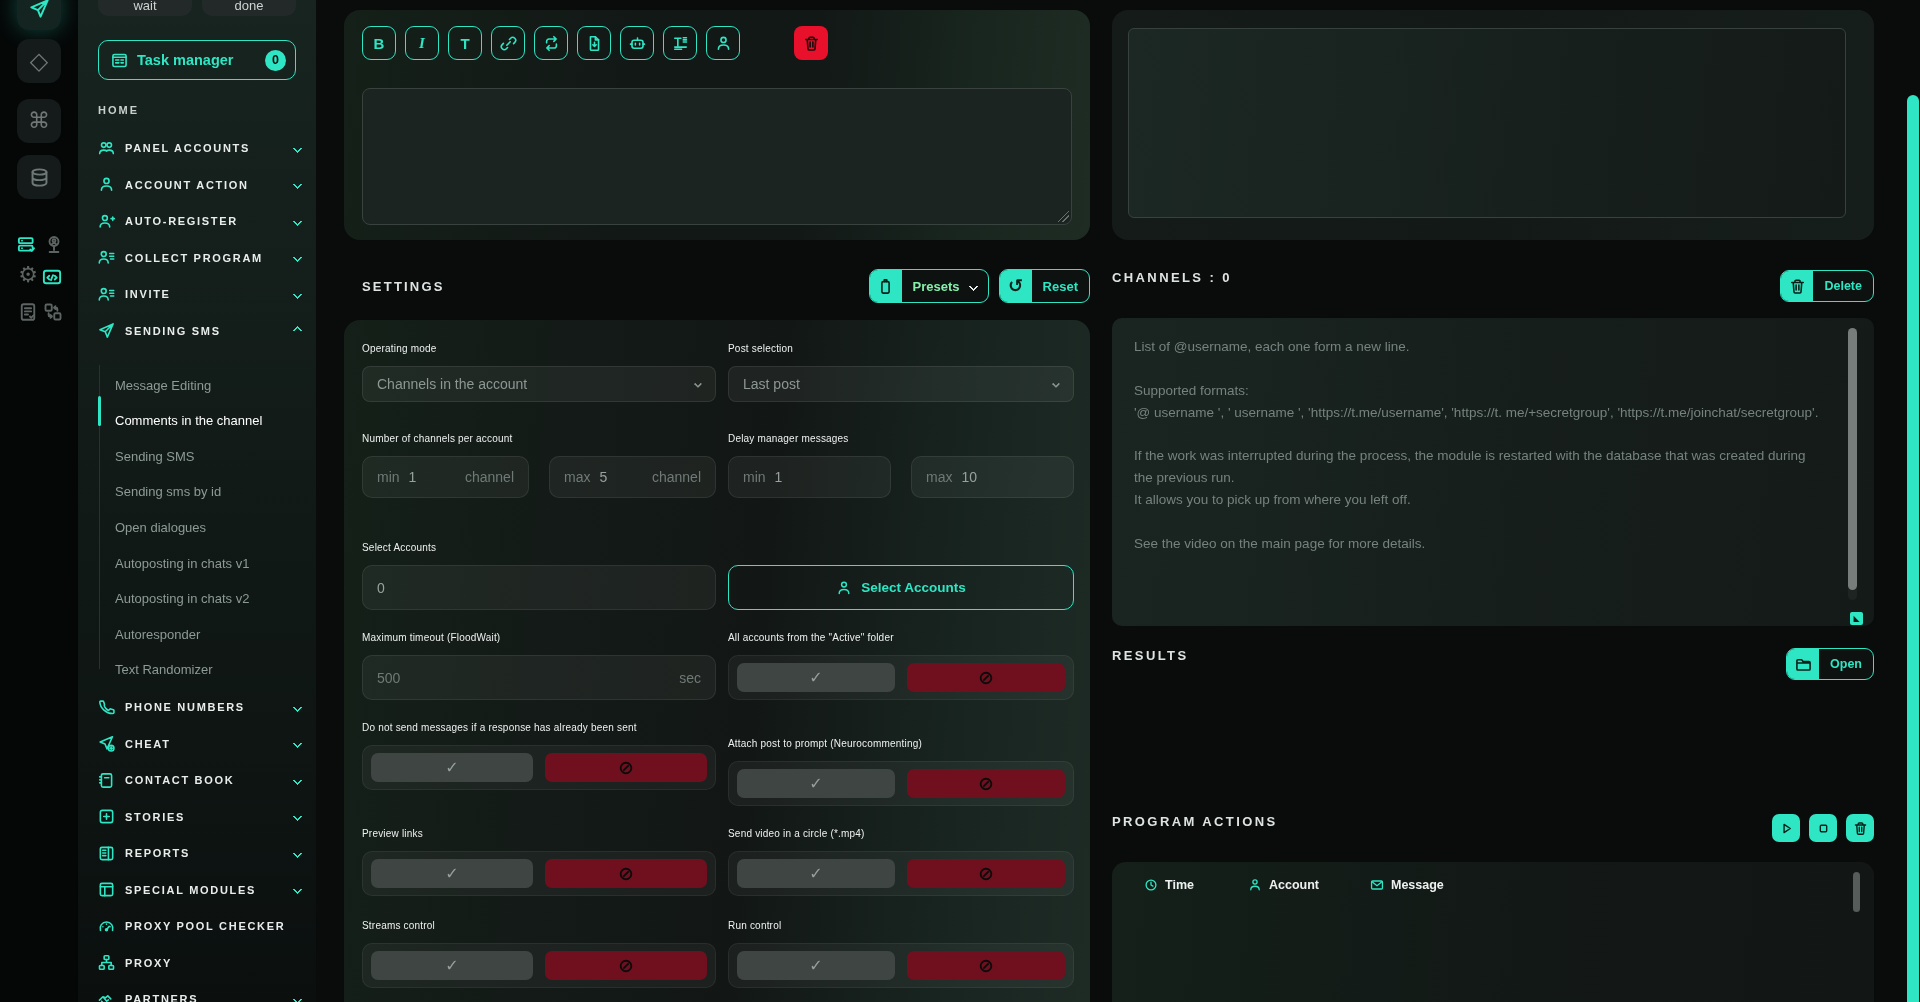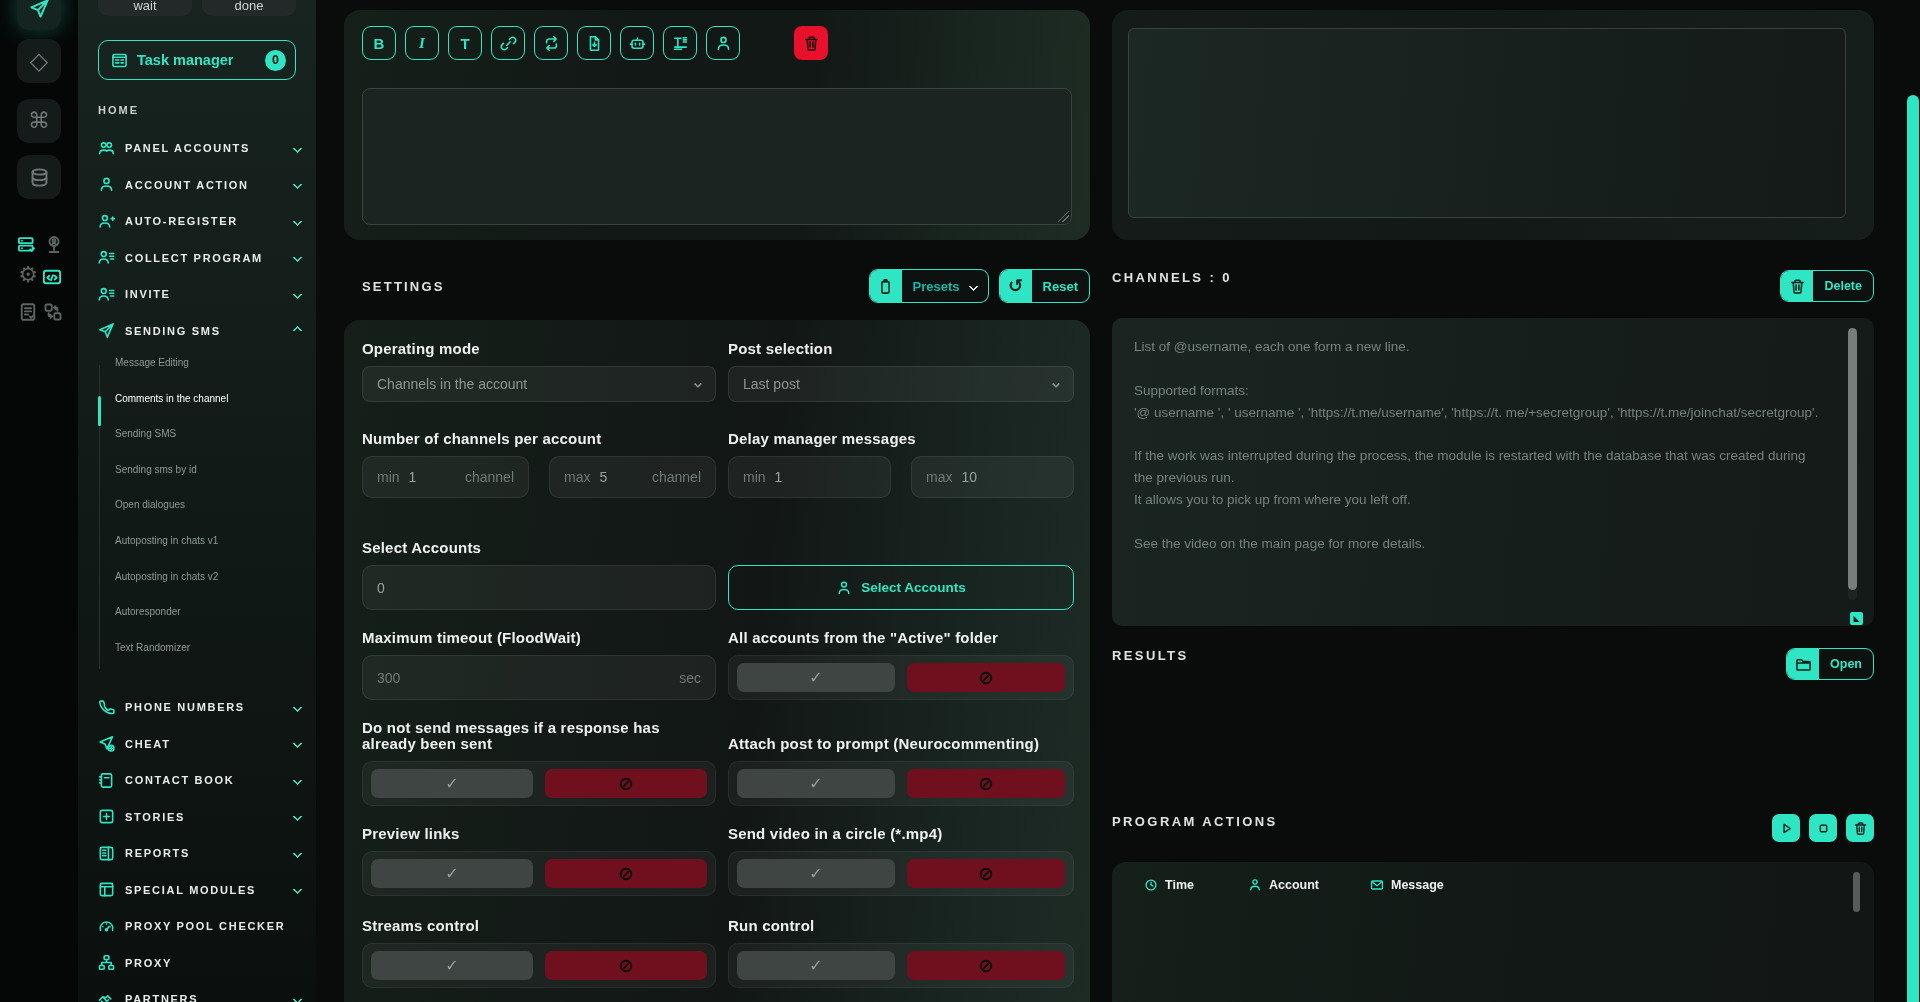--- a/index.html
+++ b/index.html
@@ -30,21 +30,21 @@
   .home{position:absolute;left:20px;top:104px;font-size:11px;font-weight:700;letter-spacing:2px;color:#c9d0ce}
   .nav{position:absolute;left:0;width:100%}
   .nav-item{height:36.5px;display:flex;align-items:center;gap:10px;padding:0 15px 0 20px;cursor:pointer}
   .nav-item .i{width:17px;height:17px;color:#2fe6c4;flex:none}
   .nav-label{font-size:11px;font-weight:700;letter-spacing:1.7px;color:#e9edec;white-space:nowrap}
   .chev{width:7px;height:7px;border-right:2px solid #2fe6c4;border-bottom:2px solid #2fe6c4;border-radius:1px;
     transform:rotate(45deg);margin-left:auto;flex:none}
   .chev.up{transform:rotate(-135deg)}
   .subnav{position:absolute;left:0;top:357px;width:100%}
   .subnav::before{content:"";position:absolute;left:21px;top:8px;bottom:8px;width:1px;background:#273231}
-  .sub-item{height:35.6px;display:flex;align-items:flex-start;padding-left:37px;color:#8d9a96;font-size:10px;position:relative;cursor:pointer}
+  .sub-item{height:35.6px;display:flex;align-items:flex-end;padding-left:37px;color:#8d9a96;font-size:13px;position:relative;cursor:pointer}
   .sub-item.active{color:#ffffff;font-weight:400}
   .sub-item.active::before{content:"";position:absolute;left:20px;top:3px;height:30px;width:3px;border-radius:2px;background:#2fe6c4}
 
   
   .editor-card{position:absolute;left:344px;top:10px;width:746px;height:230px;border-radius:16px;
     background:linear-gradient(95deg,#152019 0%,#121816 38%,#121816 62%,#19261f 84%,#1e2c24 100%)}
   .toolbar{position:absolute;left:18px;top:16px;display:flex;gap:9px;align-items:center}
   .tbtn{width:34px;height:34px;border:1.5px solid #2fe6c4;border-radius:9px;color:#2fe6c4;background:transparent;
     display:flex;align-items:center;justify-content:center;cursor:pointer}
   .tbtn .i{width:17px;height:17px}
@@ -57,28 +57,28 @@
     background:linear-gradient(135deg,transparent 0 46%,#69716d 46% 54%,transparent 54% 68%,#69716d 68% 76%,transparent 76%)}
 
   .settings-head{position:absolute;left:344px;top:268px;width:746px;height:36px;display:flex;align-items:center}
   .sec-title{font-size:13px;font-weight:700;letter-spacing:2.2px;color:#dfe4e3}
   .settings-head .sec-title{margin-left:18px}
   .head-btns{margin-left:auto;display:flex;gap:10px}
   .combo{height:34px;border:1.5px solid #2fe6c4;border-radius:9px;background:#0d1110;display:flex;align-items:center;overflow:hidden;cursor:pointer}
   .combo-ic{width:32px;align-self:stretch;background:#2fe6c4;color:#07211a;display:flex;align-items:center;justify-content:center;flex:none}
   .combo-ic .i{width:17px;height:17px}
   .combo-ic .glyph{font-size:18px;font-weight:700}
-  .combo-label{padding:0 11px;font-size:13px;font-weight:700;color:#14b8a6;display:flex;align-items:center;gap:8px}
+  .combo-label{padding:0 11px;font-size:13px;font-weight:700;color:#86efac;display:flex;align-items:center;gap:8px}
   .combo-label.teal{color:#2fe6c4}
   .combo .chev{border-color:#e6eceb;margin-left:2px}
 
   .settings-card{position:absolute;left:344px;top:320px;width:746px;height:682px;border-radius:16px 16px 0 0;
     background:linear-gradient(95deg,#152019 0%,#131a17 30%,#121715 55%,#182420 80%,#1e2b25 100%)}
   .field{position:absolute}
-  .f-label{font-size:15px;font-weight:700;color:#eef1f0;letter-spacing:.2px;line-height:16px}
+  .f-label{font-size:10px;font-weight:400;color:#eef1f0;letter-spacing:.2px;line-height:16px}
   .control{margin-top:9px}
   .sel{height:36px;background:rgba(255,255,255,.055);border:1px solid rgba(255,255,255,.085);border-radius:8px;
     display:flex;align-items:center;padding:0 14px;color:#8d9793;font-size:14px;cursor:pointer}
   .sel .chev{width:6px;height:6px;border-color:#8b9390;margin-left:auto}
   .inp{height:42px;background:rgba(255,255,255,.05);border:1px solid rgba(255,255,255,.08);border-radius:10px;
     display:flex;align-items:center;gap:9px;padding:0 14px;font-size:14px;color:#6f7a76;cursor:text}
   .inp .val{color:#98a19d}
   .inp .suffix{margin-left:auto;color:#6f7a76}
   .duo{display:flex;gap:20px}
   .btn-outline{height:45px;border:1.5px solid #2fe6c4;border-radius:10px;display:flex;align-items:center;justify-content:center;gap:9px;
@@ -565,21 +565,21 @@
               <path d="M3.2 13.4c0-2.7 2.1-4 4.8-4s4.8 1.3 4.8 4"></path>
             </svg>
           </span>
         <span>Select Accounts</span>
       </div>
     </div>
 
     <div class="field" style="left:18px;top:310px;width:354px">
       <div class="f-label">Maximum timeout (FloodWait)</div>
       <div class="inp control" style="height:45px">
-        <span>300</span>
+        <span>500</span>
         <span class="suffix">sec</span>
       </div>
     </div>
     <div class="field" style="left:384px;top:310px;width:346px">
       <div class="f-label">All accounts from the "Active" folder</div>
       <div class="toggle control">
         <span class="tg-on">
             <span class="glyph">✓</span>
           </span>
         <span class="tg-off">

